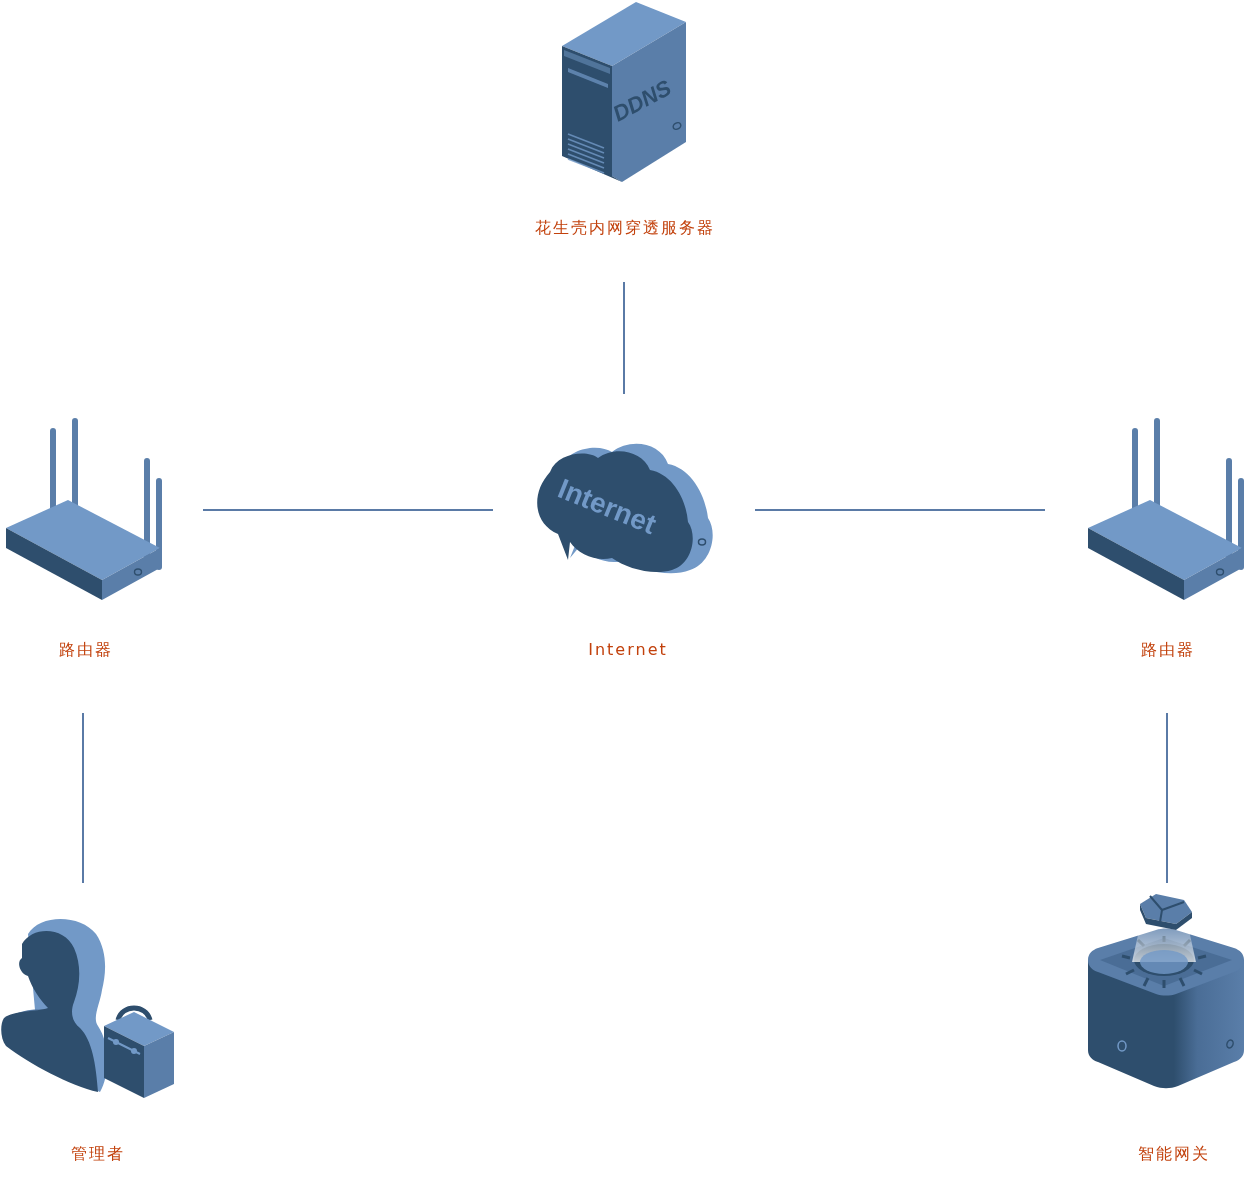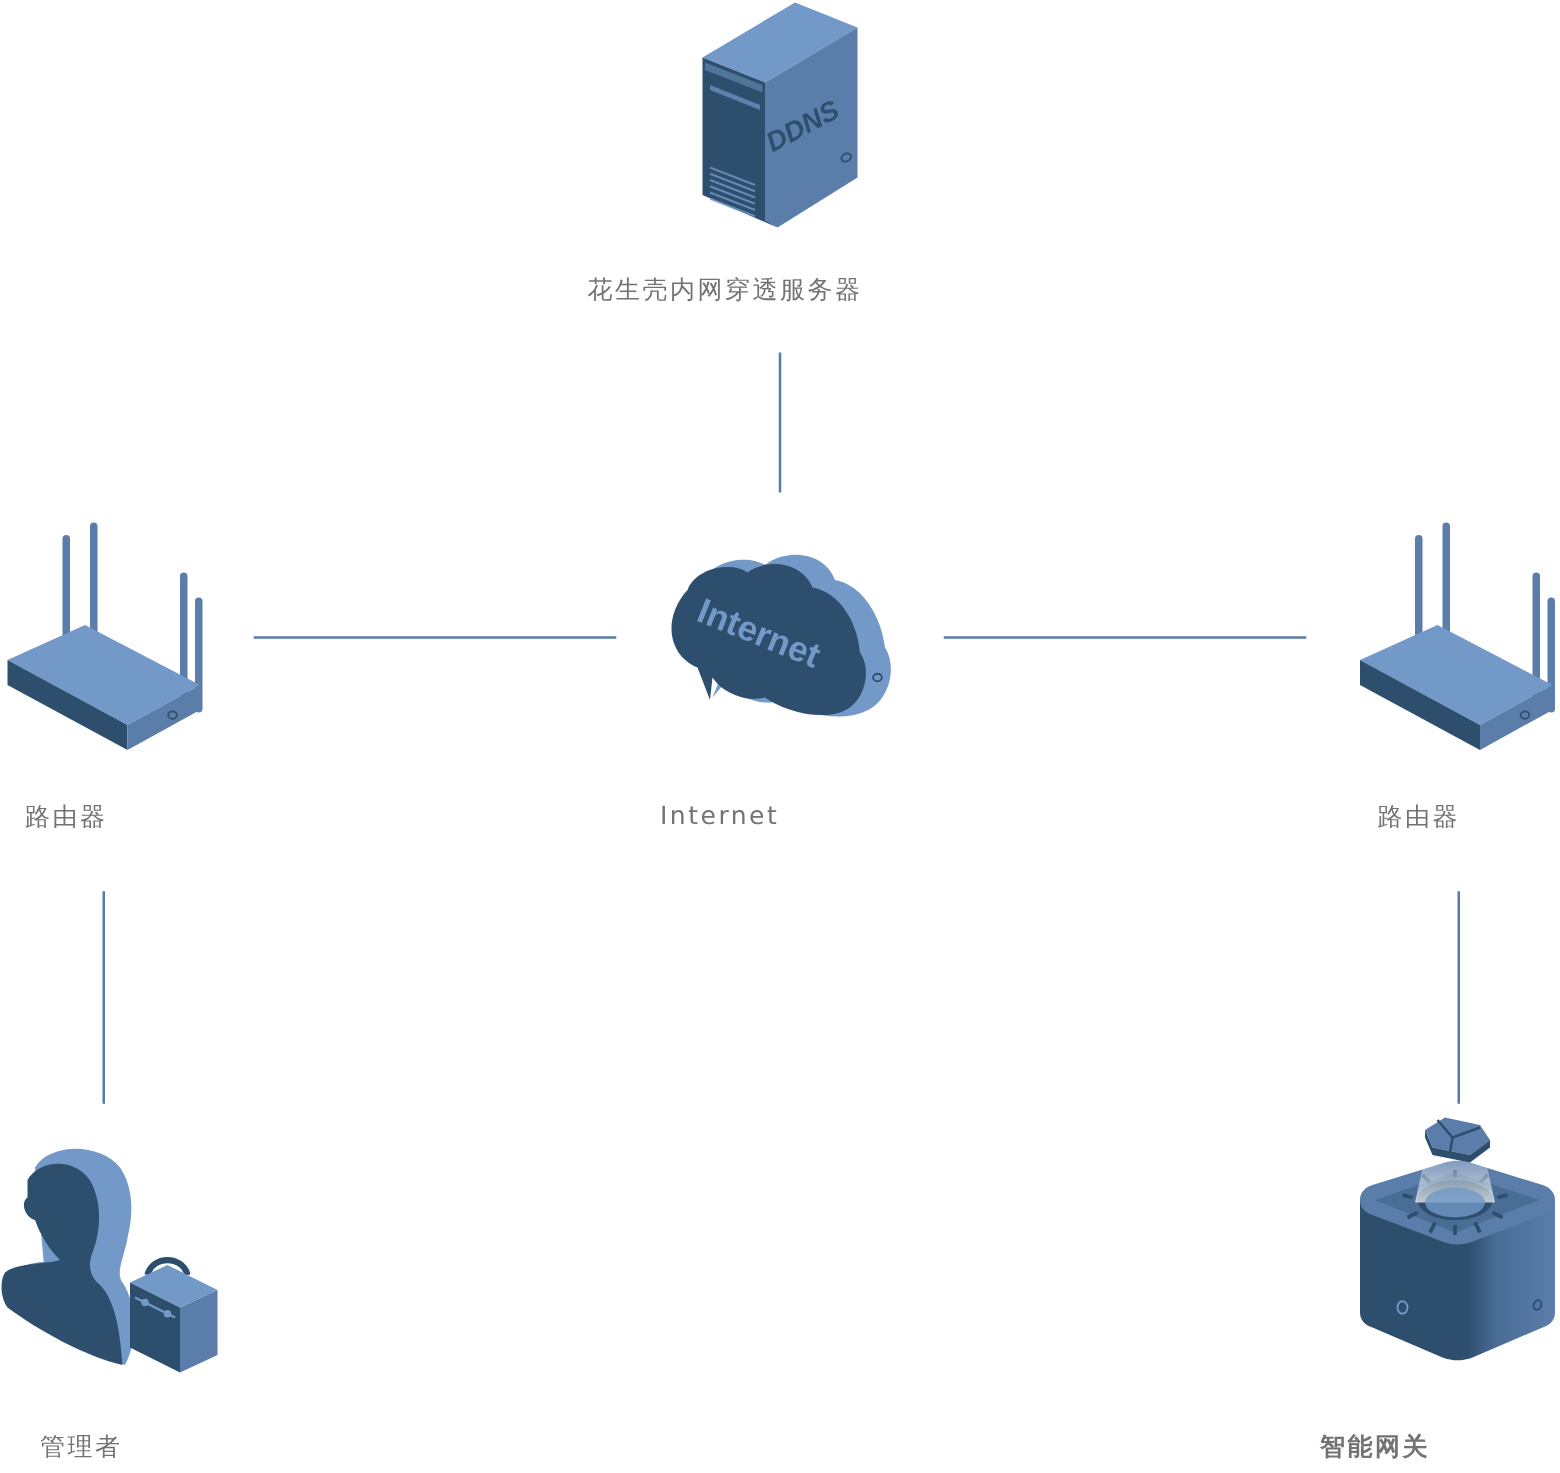--- a/index.html
+++ b/index.html
@@ -1,20 +1,20 @@
 <!DOCTYPE html>
 <html><head>
   <meta charset="utf-8">
   <style>
     html, body { margin: 0; padding: 0; background: #ffffff; }
     body { width: 1248px; height: 1178px; position: relative; overflow: hidden;
            font-family: "DejaVu Sans", "Liberation Sans", sans-serif; }
     .node { position: absolute; }
-    .label { position: absolute; color: #737373; font-size: 20px; letter-spacing: 2px;
-             white-space: nowrap; }
+    .label { position: absolute; color: #c2410c; font-size: 16px; letter-spacing: 2px;
+             text-align: center; white-space: nowrap; }
     .connector { position: absolute; background: #5a7aa6; }
     .h { height: 2px; }
     .v { width: 2px; }
     svg { display: block; overflow: visible; }
   </style>
 </head>
 <body>
 
 <div class="node" style="left:556px; top:0px; width:140px; height:185px;">
   <svg width="140" height="185" viewBox="0 0 140 185">
@@ -140,19 +140,19 @@
     <polygon points="56,14 72,4 100,10 108,22 92,34 62,28" fill="#5a7ea9"></polygon>
     <polygon points="56,14 62,28 92,34 92,40 62,34 56,20" fill="#2e4e6d"></polygon>
     <polygon points="92,34 108,22 108,28 92,40" fill="#2e4e6d"></polygon>
     <polyline points="66,6 78,20 100,12" fill="none" stroke="#2e4e6d" stroke-width="2"></polyline>
     <line x1="78" y1="20" x2="76" y2="32" stroke="#2e4e6d" stroke-width="2"></line>
 
     <ellipse cx="38" cy="156" rx="4" ry="5" fill="none" stroke="#7299c7" stroke-width="1.5"></ellipse>
     <ellipse cx="146" cy="154" rx="3" ry="4" fill="none" stroke="#2e4e6d" stroke-width="1.5" transform="rotate(20 146 154)"></ellipse>
   </svg>
 </div>
-<div class="label" style="left:1056px; top:1144px; width:148px;font-weight:bold;">智能网关</div>
+<div class="label" style="left:1100px; top:1144px; width:148px;">智能网关</div>
 
 <div class="connector v" style="left:623px; top:282px; height:112px;"></div>
 <div class="connector h" style="left:203px; top:509px; width:290px;"></div>
 <div class="connector h" style="left:755px; top:509px; width:290px;"></div>
 <div class="connector v" style="left:82px; top:713px; height:170px;"></div>
 <div class="connector v" style="left:1166px; top:713px; height:170px;"></div>
 
 </body></html>

